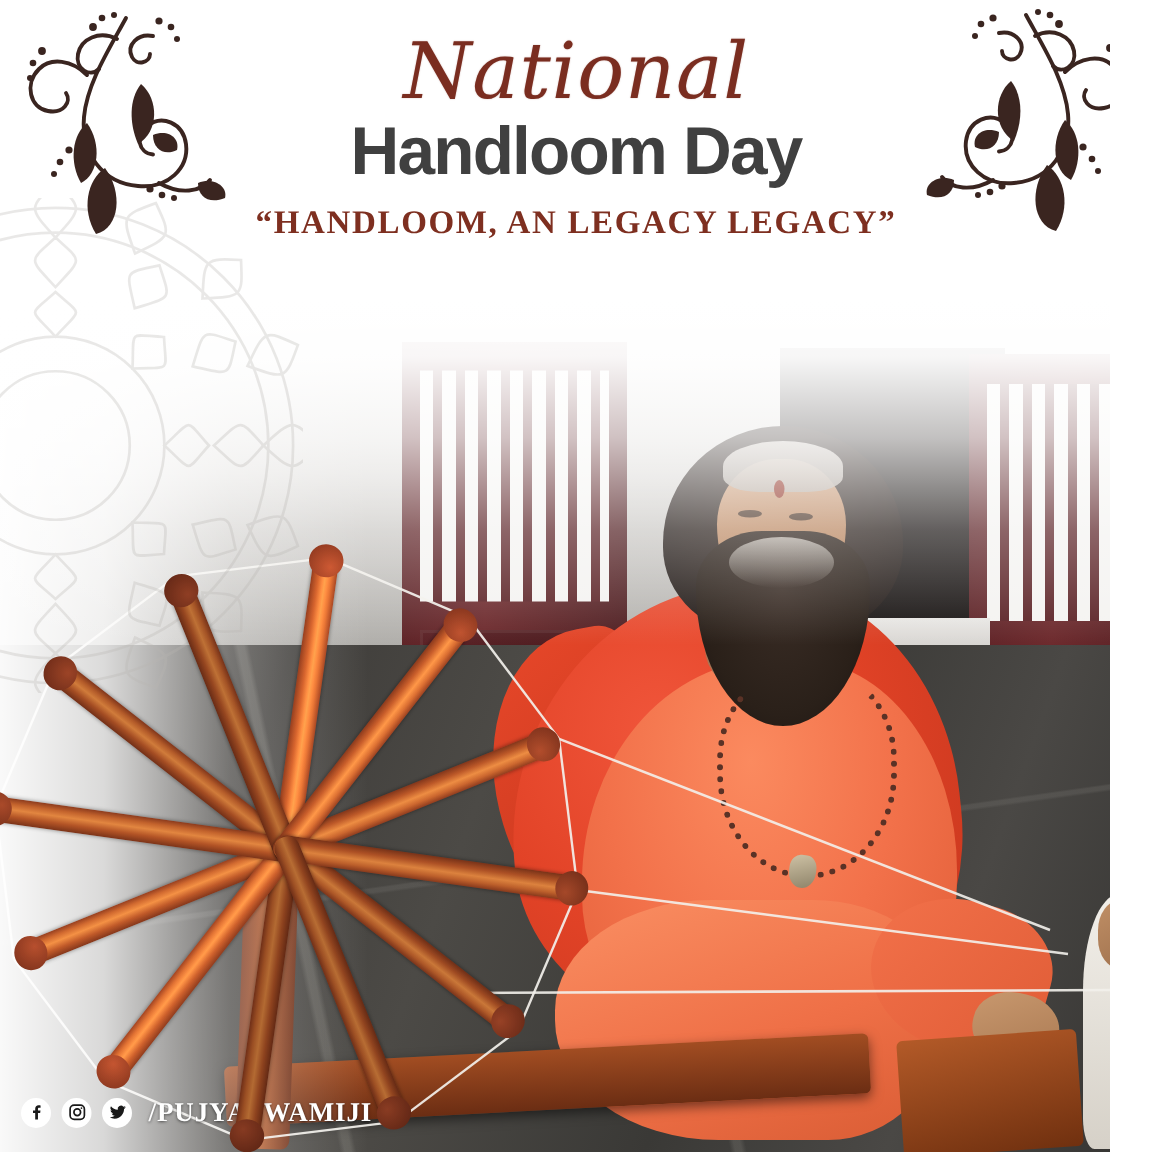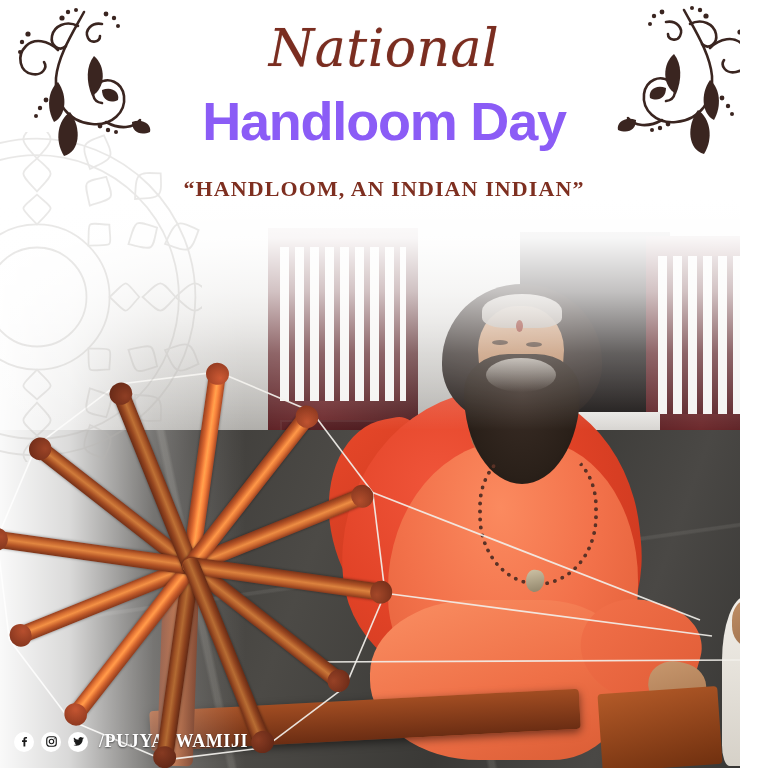--- a/index.html
+++ b/index.html
@@ -216,22 +216,22 @@
   .script{
     font-family:"DejaVu Serif",serif;
     font-style:italic;font-weight:400;
     font-size:52px;color:#7a2d20;
     letter-spacing:.5px;
     margin:0;padding-top:22px;line-height:1;
     text-shadow:0 0 1px rgba(122,45,32,.4);
   }
   .title{
     font-family:"Liberation Sans",sans-serif;
-    font-weight:700;font-size:54px;color:#8b5cf6;
-    letter-spacing:-1.2px;margin:16px;line-height:1;
+    font-weight:700;font-size:45px;color:#404040;
+    letter-spacing:-1.2px;margin:0;line-height:1;
     padding-top:4px;
   }
   .tagline{
     font-family:"Liberation Serif",serif;
     font-weight:700;font-size:22px;color:#7e2f20;
     letter-spacing:1.1px;margin:0;padding-top:14px;line-height:1;
   }
 
   
   .footer{
@@ -472,21 +472,21 @@
         <circle cx="30" cy="112" r="2"></circle>
       <circle cx="94" cy="122" r="2.4"></circle>
         <circle cx="102" cy="126" r="2.2"></circle>
         <circle cx="110" cy="128" r="2"></circle>
     </g>
   </svg>
 
   <div class="headings">
     <p class="script">National</p>
     <h1 class="title">Handloom Day</h1>
-    <p class="tagline">“HANDLOOM, AN INDIAN INDIAN”</p>
+    <p class="tagline">“HANDLOOM, AN LEGACY LEGACY”</p>
   </div>
 
   <div class="footer">
     <span class="sicon">
       <svg width="13" height="13" viewBox="0 0 24 24" fill="#1a1a1a">
         <path d="M13.5 21v-8h2.7l.4-3.1h-3.1V7.9c0-.9.25-1.5 1.55-1.5H16.7V3.6c-.3-.04-1.3-.13-2.47-.13-2.45 0-4.13 1.5-4.13 4.25V9.9H7.4V13h2.7v8h3.4z"></path>
       </svg>
     </span>
     <span class="sicon">
       <svg width="13" height="13" viewBox="0 0 24 24" fill="none" stroke="#1a1a1a" stroke-width="2.1">

